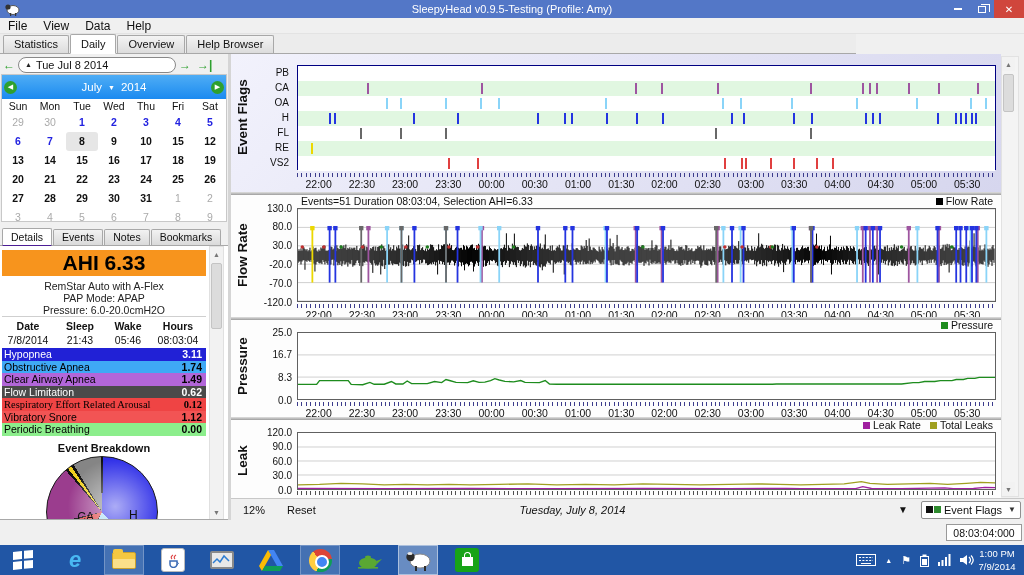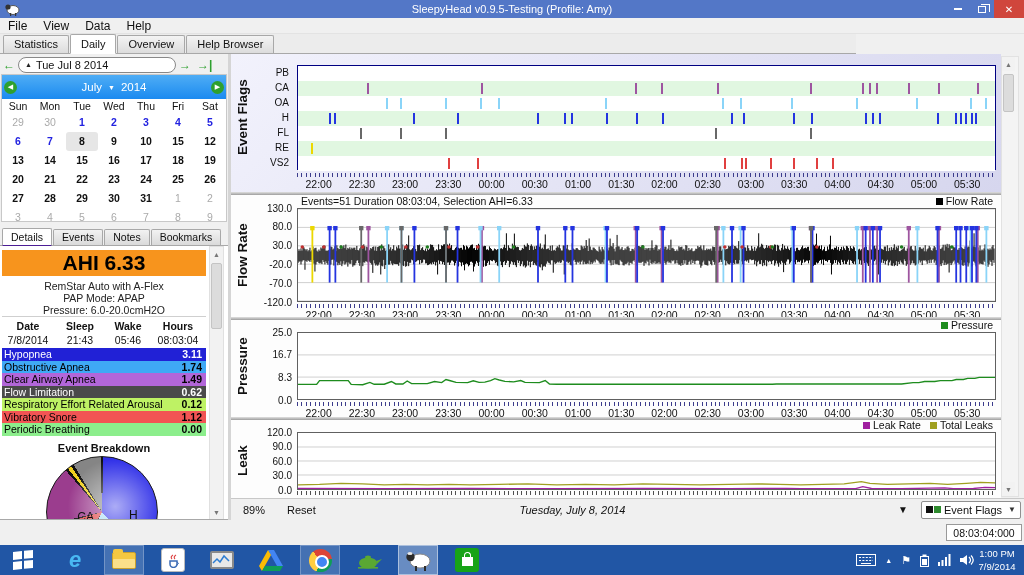--- a/index.html
+++ b/index.html
@@ -280,21 +280,21 @@
           <span class="v">1.74</span>
         </div>
         <div class="evrow" style="background: rgb(178, 102, 217); color: rgb(0, 0, 0);">
           <span>Clear Airway Apnea</span>
           <span class="v">1.49</span>
         </div>
         <div class="evrow" style="background: rgb(74, 74, 74); color: rgb(255, 255, 255);">
           <span>Flow Limitation</span>
           <span class="v">0.62</span>
         </div>
-        <div class="evrow" style="background: #bef264; color: rgb(0, 0, 0);">
+        <div class="evrow" style="background: #ef4444; color: rgb(0, 0, 0); font-family: Liberation Serif, serif;">
           <span>Respiratory Effort Related Arousal</span>
           <span class="v">0.12</span>
         </div>
         <div class="evrow" style="background: rgb(242, 84, 84); color: rgb(0, 0, 0);">
           <span>Vibratory Snore</span>
           <span class="v">1.12</span>
         </div>
         <div class="evrow" style="background: rgb(140, 238, 140); color: rgb(0, 0, 0);">
           <span>Periodic Breathing</span>
           <span class="v">0.00</span>
@@ -653,21 +653,21 @@
           <line x1="0" y1="29.00" x2="699" y2="29.00" stroke="#cfcfcf" stroke-width="1"></line>
           <line x1="0" y1="14.50" x2="699" y2="14.50" stroke="#cfcfcf" stroke-width="1"></line>
           <polyline points="0.0,53.7 21.6,53.2 43.2,52.2 64.9,52.7 86.5,53.7 108.1,53.2 129.7,53.7 151.3,53.2 172.9,53.7 201.8,53.2 230.6,52.7 259.4,53.7 288.2,53.2 317.1,53.7 345.9,52.7 374.7,53.2 403.5,53.7 432.4,53.2 461.2,52.7 482.8,53.2 504.4,53.7 526.1,53.2 547.7,52.7 565.0,50.3 573.6,52.2 590.9,53.2 612.5,52.7 634.1,52.2 651.4,53.2 670.2,52.2 684.6,51.2 699.0,51.7" fill="none" stroke="#a0a020" stroke-width="1.4"></polyline>
           <polyline points="0.0,57.5 86.5,57.6 172.9,57.5 259.4,57.6 345.9,57.5 432.4,57.6 490.0,57.3 504.4,57.6 559.2,57.6 566.4,55.6 575.1,57.5 605.3,57.6 648.6,56.8 657.2,57.6 677.4,57.5 688.9,56.3 699.0,56.5" fill="none" stroke="#a020a0" stroke-width="1.4"></polyline>
         </svg>
       </div>
     <div class="xaxis" id="leakaxis" style="top:71px;height:6px"></div>
   </div>
 
   <div id="ctoolbar">
-    <span id="zoomlbl">89%</span>
+    <span id="zoomlbl">12%</span>
     <span id="resetbtn">Reset</span>
     <span id="tbdate">Tuesday, July 8, 2014</span>
     <span id="tbdrop">▼</span>
     <div id="tbcombo">
       <span class="ci" style="background:#111"></span>
       <span class="ci" style="background:#2e8b2e;margin-left:-2px"></span>
       <span>Event Flags</span>
       <span class="cmbarr">▼</span>
     </div>
   </div>

